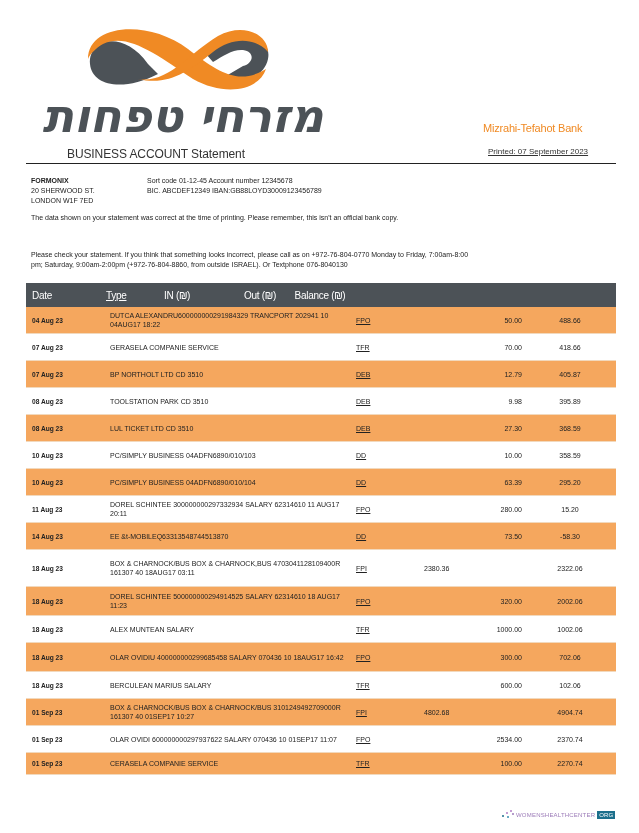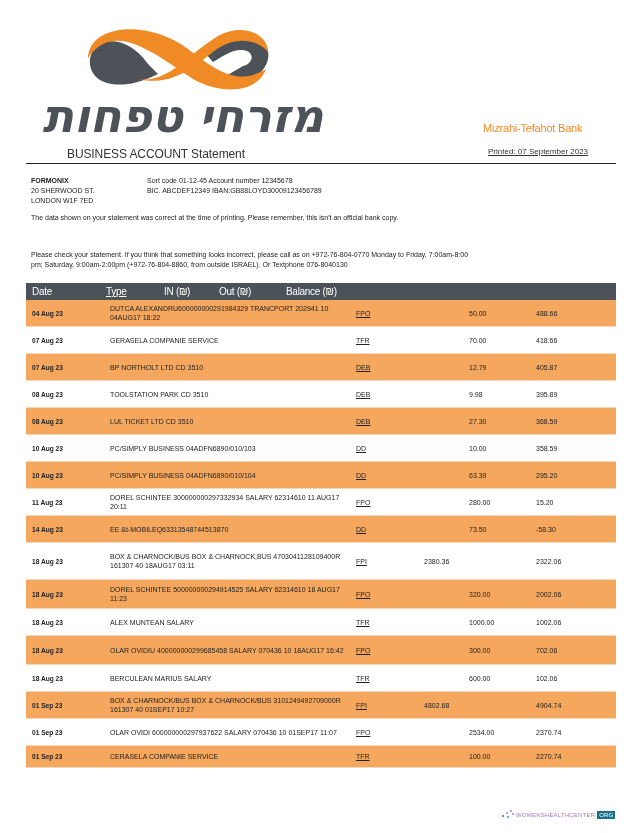--- a/index.html
+++ b/index.html
@@ -24,39 +24,39 @@
   .rule { position: absolute; left: 26px; top: 163px; width: 590px; height: 1px; background: #222; }
 
   .addr { position: absolute; left: 31px; top: 176px; font-size: 7px; line-height: 10px; color: #222; }
   .addr .name { font-weight: bold; }
   .acct { position: absolute; left: 147px; top: 176px; font-size: 7px; line-height: 10px; color: #222; }
   .notice { position: absolute; left: 31px; top: 214px; font-size: 7px; color: #222; }
   .contact { position: absolute; left: 31px; top: 250px; width: 440px; font-size: 7px; line-height: 10px; color: #222; }
 
   .table { position: absolute; left: 26px; top: 283px; width: 590px; }
   .thead {
-    display: flex; align-items: center; height: 17px; background: #4c5257; color: #fff;
+    display: flex; align-items: center; height: 24px; background: #4c5257; color: #fff;
     font-size: 10px; letter-spacing: -0.3px;
   }
   .row { display: flex; align-items: center; font-size: 7px; color: #222; border-bottom: 1px solid #f2d9bd; }
   .row.alt { background: #f5a75e; }
   .row.h1 { height: 26px; }
   .row.h2 { height: 26px; }
   .c-date { width: 80px; padding-left: 6px; box-sizing: border-box; }
   .thead .c-date { padding-left: 6px; }
   .row .c-date { font-weight: bold; font-size: 6.6px; }
   .c-desc { width: 250px; padding-left: 4px; box-sizing: border-box; line-height: 9px; }
   .c-type { width: 58px; padding-left: 0px; box-sizing: border-box; text-decoration: underline; }
   .c-in { width: 55px; text-align: right; box-sizing: border-box; }
   .thead .c-in { text-align: left; padding-right: 8px; }
   .row .c-in { text-align: left; padding-left: 10px; }
-  .c-out { width: 67px; box-sizing: border-box; }
+  .c-out { width: 67px; text-align: right; box-sizing: border-box; }
   .thead .c-out { padding-right: 10px; }
   .row .c-out { padding-right: 14px; }
-  .c-bal { width: 80px; text-align: left; box-sizing: border-box; padding-right: 12px; }
+  .c-bal { width: 80px; text-align: center; box-sizing: border-box; padding-right: 12px; }
 
   .footer-logo {
     position: absolute; left: 502px; top: 810px; display: flex; align-items: center;
     font-size: 6px; color: #9c7bb8; letter-spacing: 0.2px;
   }
   .footer-logo .dots { width: 12px; height: 10px; position: relative; margin-right: 2px; }
   .footer-logo .dots span { position: absolute; width: 2px; height: 2px; border-radius: 50%; }
   .footer-logo .org { background: #1c6f8c; color: #fff; padding: 1px 2px; margin-left: 2px; font-size: 6px; }
 </style>
 </head>

